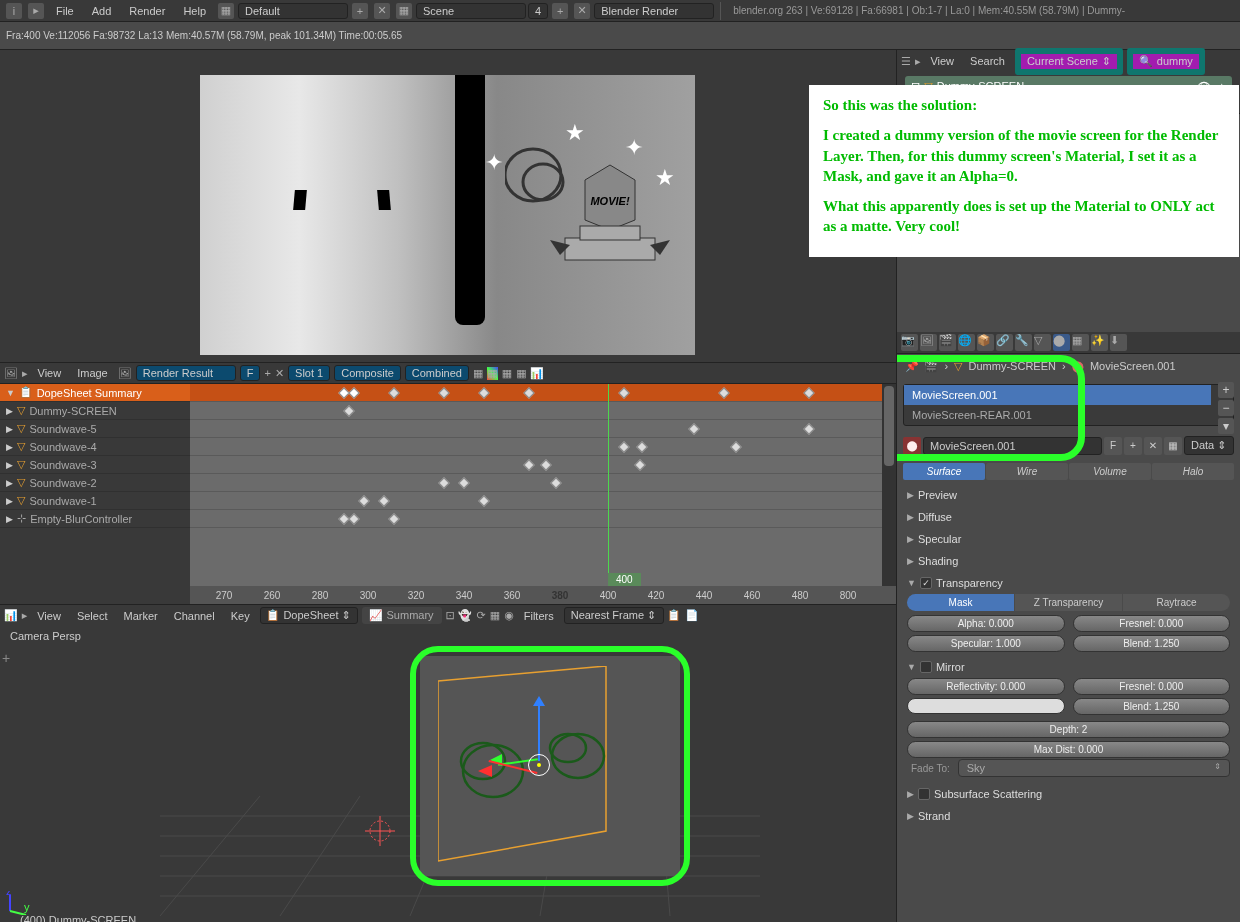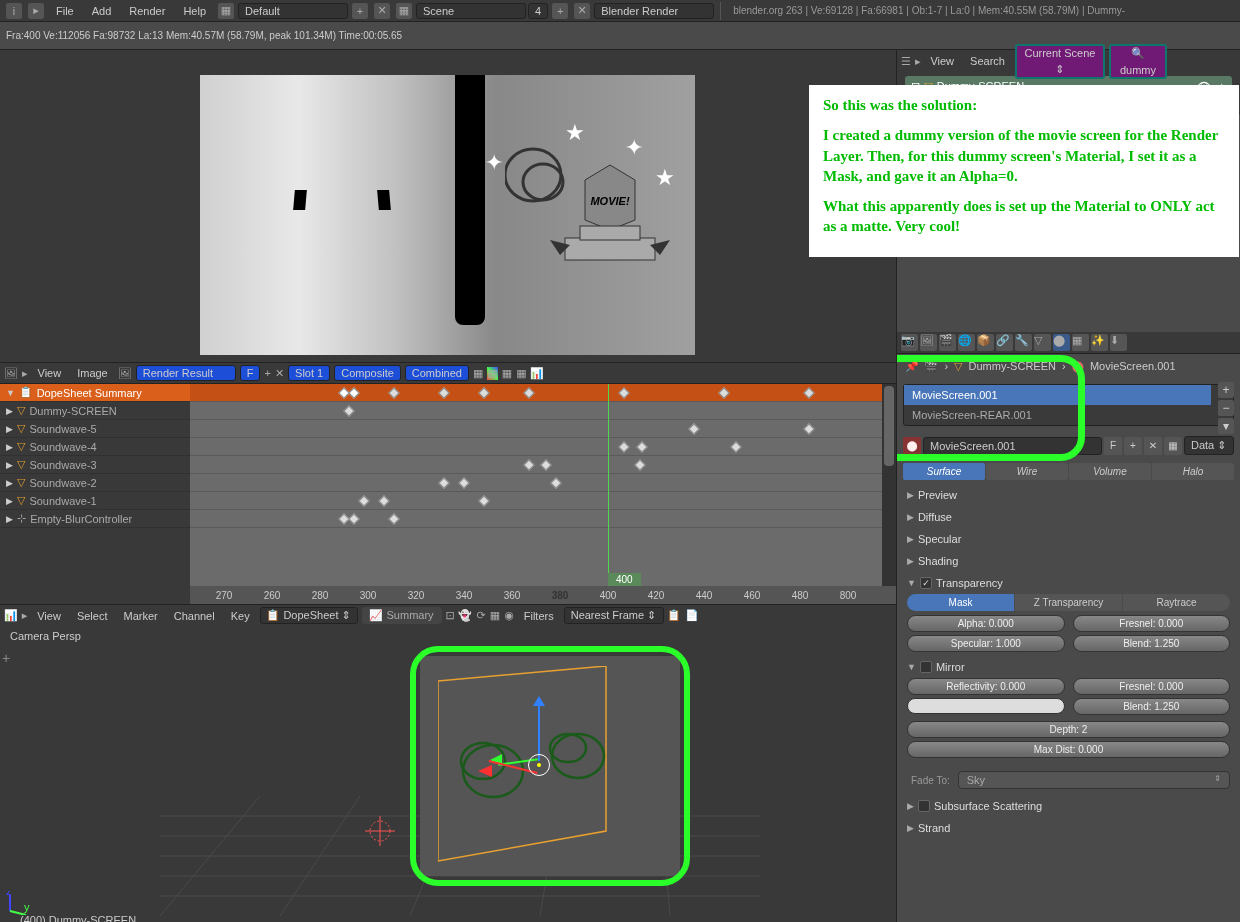--- a/index.html
+++ b/index.html
@@ -21,21 +21,21 @@
 .right-col { width: 344px; display: flex; flex-direction: column; border-left: 1px solid #222; }
 
 .render-area { height: 312px; background: #393939; position: relative; }
 .render-img { position: absolute; left: 200px; top: 25px; width: 495px; height: 280px; background: linear-gradient(90deg, #d0d0d0 0%, #e8e8e8 20%, #c0c0c0 40%, #888 60%, #a0a0a0 100%); }
 .curtain { position: absolute; left: 255px; top: 0; width: 30px; height: 250px; background: #000; border-radius: 0 0 8px 8px; }
 .movie-sign { position: absolute; right: 20px; top: 55px; width: 170px; height: 160px; }
 .star { position: absolute; color: #fff; font-size: 22px; }
 
 .img-header { height: 22px; background: #393939; display: flex; align-items: center; padding: 0 4px; gap: 4px; border-top: 1px solid #222; border-bottom: 1px solid #222; }
 .img-header .btn { padding: 2px 6px; color: #ccc; cursor: pointer; }
-.img-header .field { background: #1d4ed8; border: 1px solid #222; padding: 1px 6px; color: #ccc; border-radius: 3px; }
+.img-header .field { background: #0c4a6e; border: 1px solid #222; padding: 1px 6px; color: #ccc; border-radius: 3px; }
 
 .dopesheet { height: 220px; background: #6b6b6b; display: flex; position: relative; }
 .dope-sidebar { width: 190px; background: #393939; }
 .dope-row { height: 18px; display: flex; align-items: center; padding: 0 6px; border-bottom: 1px solid #303030; gap: 4px; }
 .dope-row.summary { background: #d95f1a; color: #fff; }
 .dope-row .expand { color: #ccc; font-size: 9px; }
 .dope-track-area { flex: 1; position: relative; background: #6b6b6b; }
 .dope-track-row { height: 18px; position: relative; border-bottom: 1px solid #5a5a5a; }
 .dope-track-row.summary { background: #c55015; }
 .keyframe { position: absolute; width: 8px; height: 8px; background: #ddd; transform: rotate(45deg); top: 5px; border: 1px solid #888; }
@@ -59,21 +59,21 @@
 .vp-axis.y { width: 40px; height: 2px; background: #30ff30; }
 .vp-cursor { position: absolute; width: 22px; height: 22px; border: 1px solid #fff; border-radius: 50%; }
 .vp-grid { position: absolute; left: 160px; top: 170px; width: 600px; height: 120px; }
 .vp-grid line { stroke: #4a4a4a; stroke-width: 1; }
 .vp-footer { position: absolute; bottom: 4px; left: 20px; color: #ccc; }
 .vp-axes-icon { position: absolute; bottom: 15px; left: 6px; width: 24px; height: 24px; }
 
 .outliner { height: 64px; background: #393939; border-bottom: 1px solid #222; }
 .outliner-header { height: 22px; display: flex; align-items: center; padding: 0 4px; gap: 4px; }
 .outliner-header .btn { padding: 2px 6px; color: #ccc; }
-.outliner-header .field { background: #701a75; border: 2px solid #0f766e; padding: 1px 6px; color: #ccc; border-radius: 3px; display: flex; align-items: center; gap: 4px; flex-direction: column; }
+.outliner-header .field { background: #a21caf; border: 6px solid #0f766e; padding: 1px 6px; color: #ccc; border-radius: 3px; display: flex; align-items: center; gap: 4px; }
 .outliner-item { height: 20px; display: flex; align-items: center; padding: 0 6px; background: #597965; color: #fff; gap: 4px; margin: 2px; border-radius: 3px; }
 
 .annotation { position: absolute; top: 85px; right: 1px; width: 430px; background: #fff; padding: 10px 14px; z-index: 10; }
 .annotation p { color: #0b0; font-family: "Comic Sans MS", cursive; font-size: 15px; font-weight: bold; line-height: 1.35; margin-bottom: 10px; }
 
 .props { flex: 1; background: #4a4a4a; display: flex; flex-direction: column; overflow: hidden; position: relative; }
 .props-tabs { height: 22px; background: #393939; display: flex; align-items: center; padding: 0 4px; gap: 2px; border-bottom: 1px solid #222; }
 .props-tabs .tab-icon { width: 17px; height: 17px; background: #555; border-radius: 2px; cursor: pointer; }
 .props-tabs .tab-icon.active { background: #3a5a8a; }
 .breadcrumb { height: 24px; display: flex; align-items: center; padding: 0 8px; gap: 6px; color: #ccc; font-size: 10px; }
@@ -532,21 +532,21 @@
           </div>
           <div>
             <div class="slider">Fresnel: 0.000</div>
             <div class="slider" style="margin-top:3px">Blend: 1.250</div>
           </div>
         </div>
         <div class="col2" style="margin-top:6px">
           <div>
             <div class="slider">Depth: 2</div>
             <div class="slider" style="margin-top:3px">Max Dist: 0.000</div>
-            <div class="row" style="margin-top:13px;align-items:center">
+            <div class="row" style="margin-top:1px;align-items:center">
               <span class="label-txt">Fade To:</span>
               <div class="dropdown" style="flex:1">
                     <span>Sky</span>
                     <span class="arr">⇕</span>
                   </div>
             </div>
           </div>
         </div>
       </div>
     </div>

